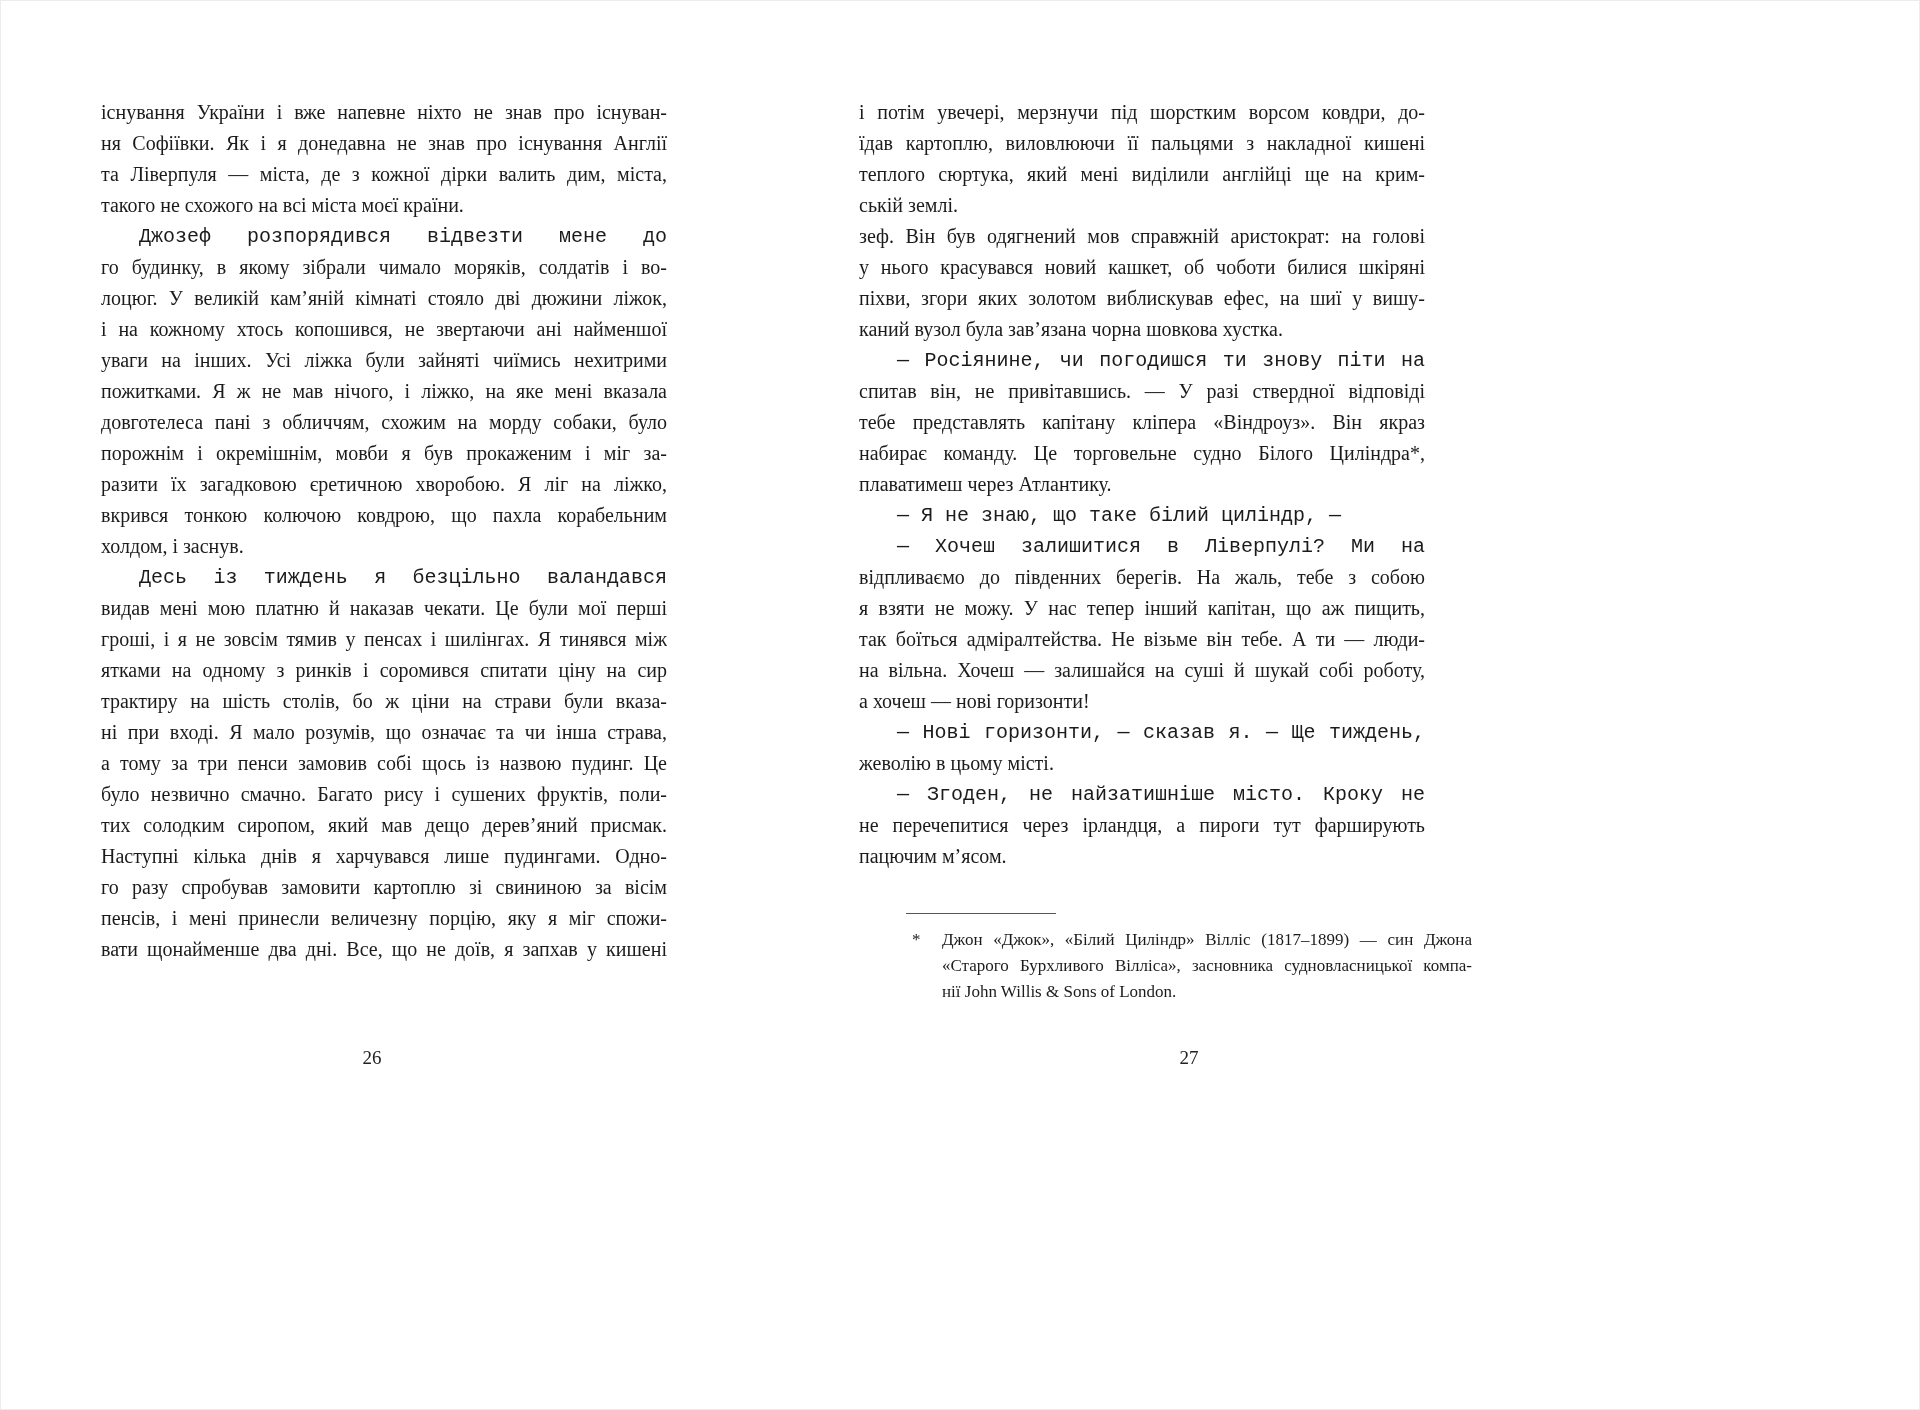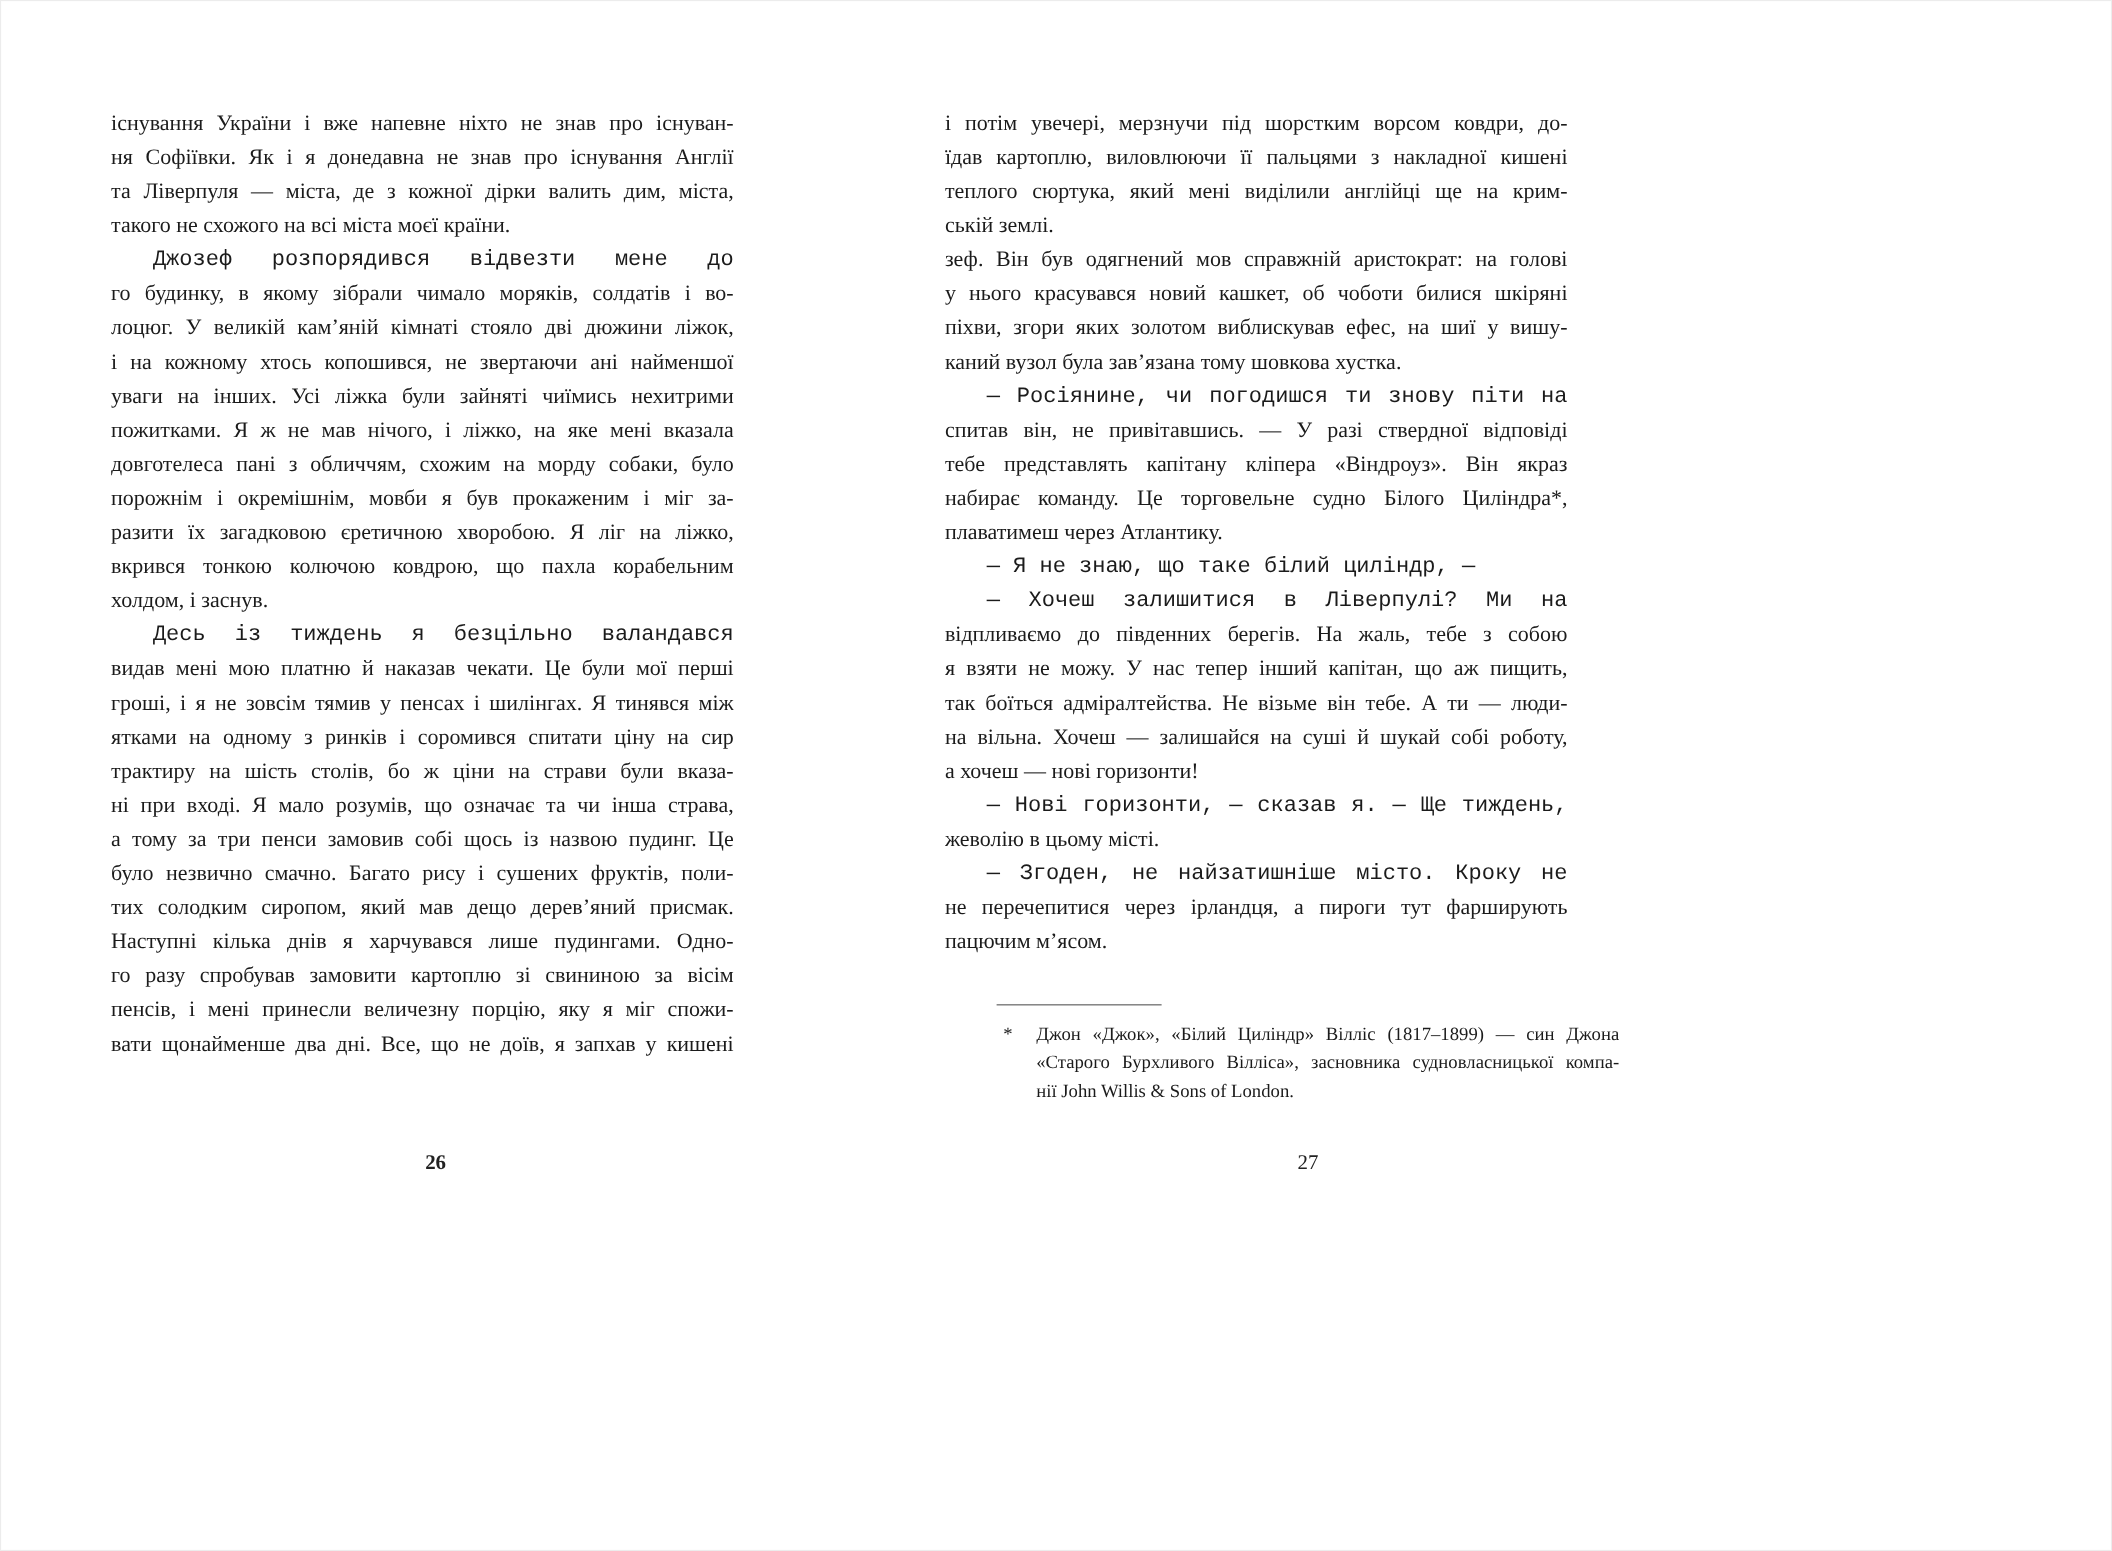--- a/index.html
+++ b/index.html
@@ -34,21 +34,21 @@
   }
   .line.indent { text-indent: 38px; font-family: Liberation Mono, monospace; }
   .page-number {
     position: absolute;
     top: 1046px;
     width: 566px;
     text-align: center;
     font-size: 19px;
     color: #222;
   }
-  .page-number.left  { left: 112px; font-weight: bold; }
+  .page-number.left  { left: 88px; }
   .page-number.right { left: 905px; }
   .footnote {
     position: absolute;
     left: 905px;
     top: 912px;
     width: 566px;
   }
   .footnote-rule {
     width: 150px;
     border-top: 1px solid #555;
@@ -123,21 +123,21 @@
       <div class="paragraph">
         <div class="line just">і потім увечері, мерзнучи під шорстким ворсом ковдри, до-</div>
         <div class="line just">їдав картоплю, виловлюючи її пальцями з накладної кишені</div>
         <div class="line just">теплого сюртука, який мені виділили англійці ще на крим-</div>
         <div class="line">ській землі.</div>
       </div>
       <div class="paragraph">
         <div class="line just">зеф. Він був одягнений мов справжній аристократ: на голові</div>
         <div class="line just">у нього красувався новий кашкет, об чоботи билися шкіряні</div>
         <div class="line just">піхви, згори яких золотом виблискував ефес, на шиї у вишу-</div>
-        <div class="line">каний вузол була зав’язана тому шовкова хустка.</div>
+        <div class="line">каний вузол була зав’язана чорна шовкова хустка.</div>
       </div>
       <div class="paragraph">
         <div class="line just indent">— Росіянине, чи погодишся ти знову піти на флот? —</div>
         <div class="line just">спитав він, не привітавшись. — У разі ствердної відповіді</div>
         <div class="line just">тебе представлять капітану кліпера «Віндроуз». Він якраз</div>
         <div class="line just">набирає команду. Це торговельне судно Білого Циліндра*,</div>
         <div class="line">плаватимеш через Атлантику.</div>
       </div>
       <div class="paragraph">
         <div class="line indent">— Я не знаю, що таке білий циліндр, — сказав я.</div>

